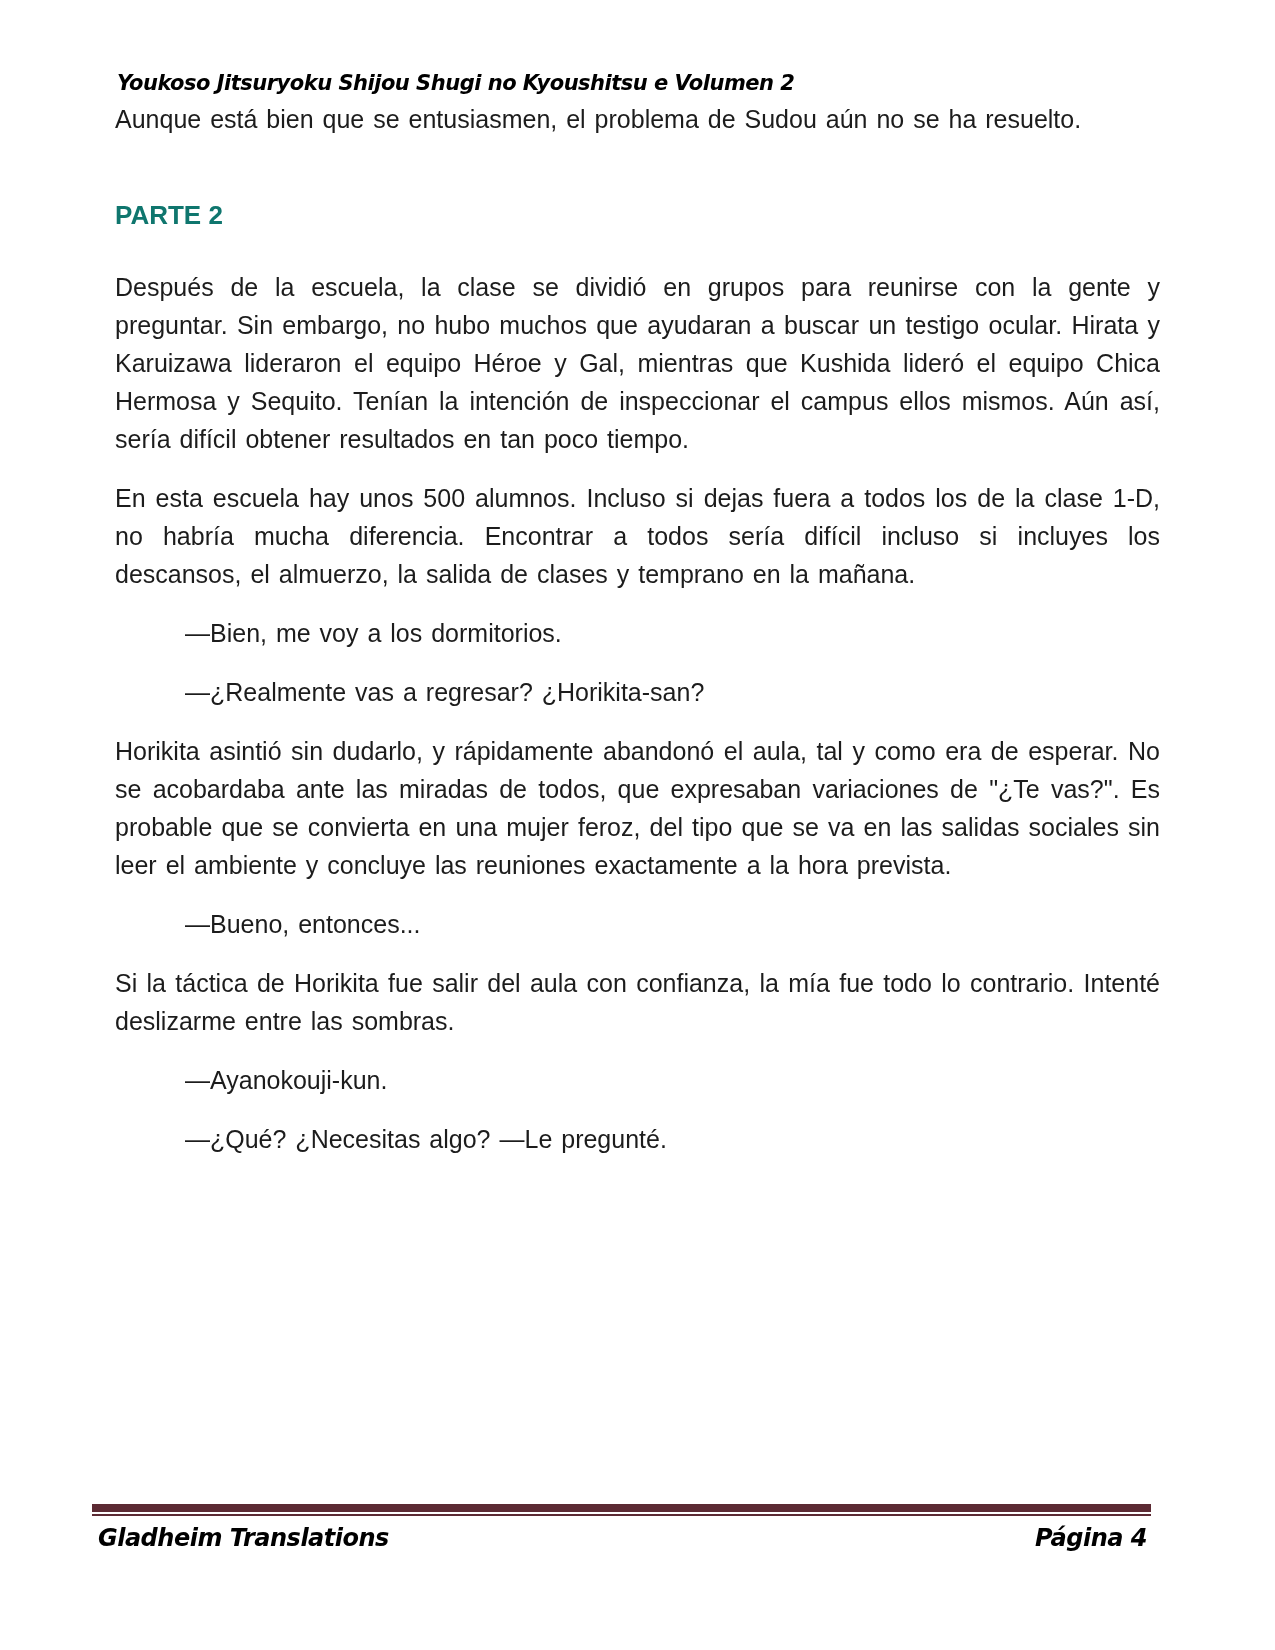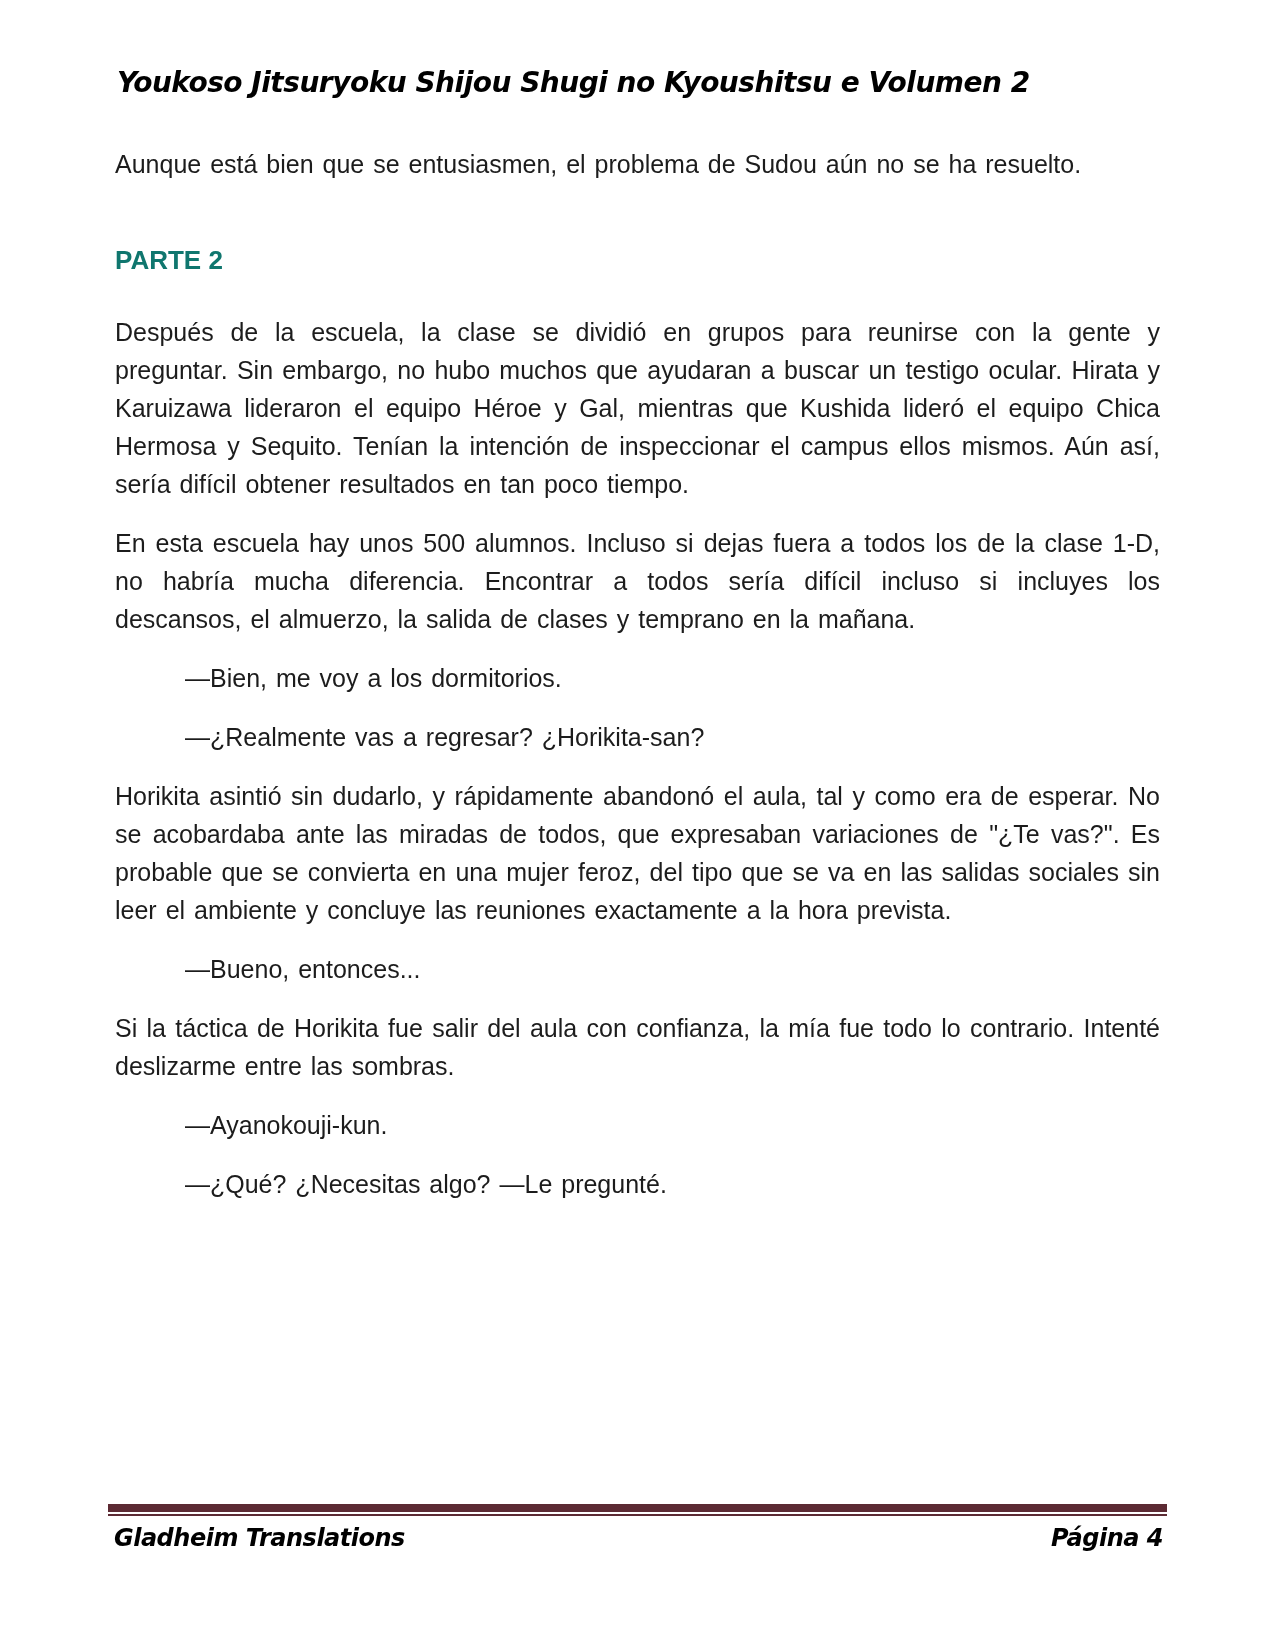--- a/index.html
+++ b/index.html
@@ -21,54 +21,53 @@
     font-weight: bold;
     font-style: italic;
     color: #000000;
     letter-spacing: -0.5px;
   }
 
   .doc-header {
     padding: 66px 115px 0 117px;
   }
   .header-title {
-    font-size: 28px;
+    font-size: 21px;
     line-height: 34px;
     white-space: nowrap;
   }
 
   .doc-body {
     margin: 0 115px;
     font-size: 25px;
     line-height: 38px;
     text-align: justify;
     word-spacing: 2px;
   }
   .doc-body .para {
     margin: 0 0 21px 0;
   }
   .doc-body .para:first-child {
-    margin-top: 45px;
   }
   .doc-body .dialogue {
     text-indent: 70px;
   }
   .doc-body .heading {
     font-size: 26px;
     font-weight: bold;
     line-height: 36px;
     margin: 59px 0 35px 0;
     text-align: left;
     word-spacing: normal;
     color: #0f766e;
   }
 
   .doc-footer {
     position: absolute;
-    left: 108px;
+    left: 92px;
     top: 1504px;
     width: 1059px;
   }
   .rule-thick {
     height: 8px;
     background: #5C2A33;
   }
   .rule-thin {
     height: 2px;
     background: #5C2A33;

